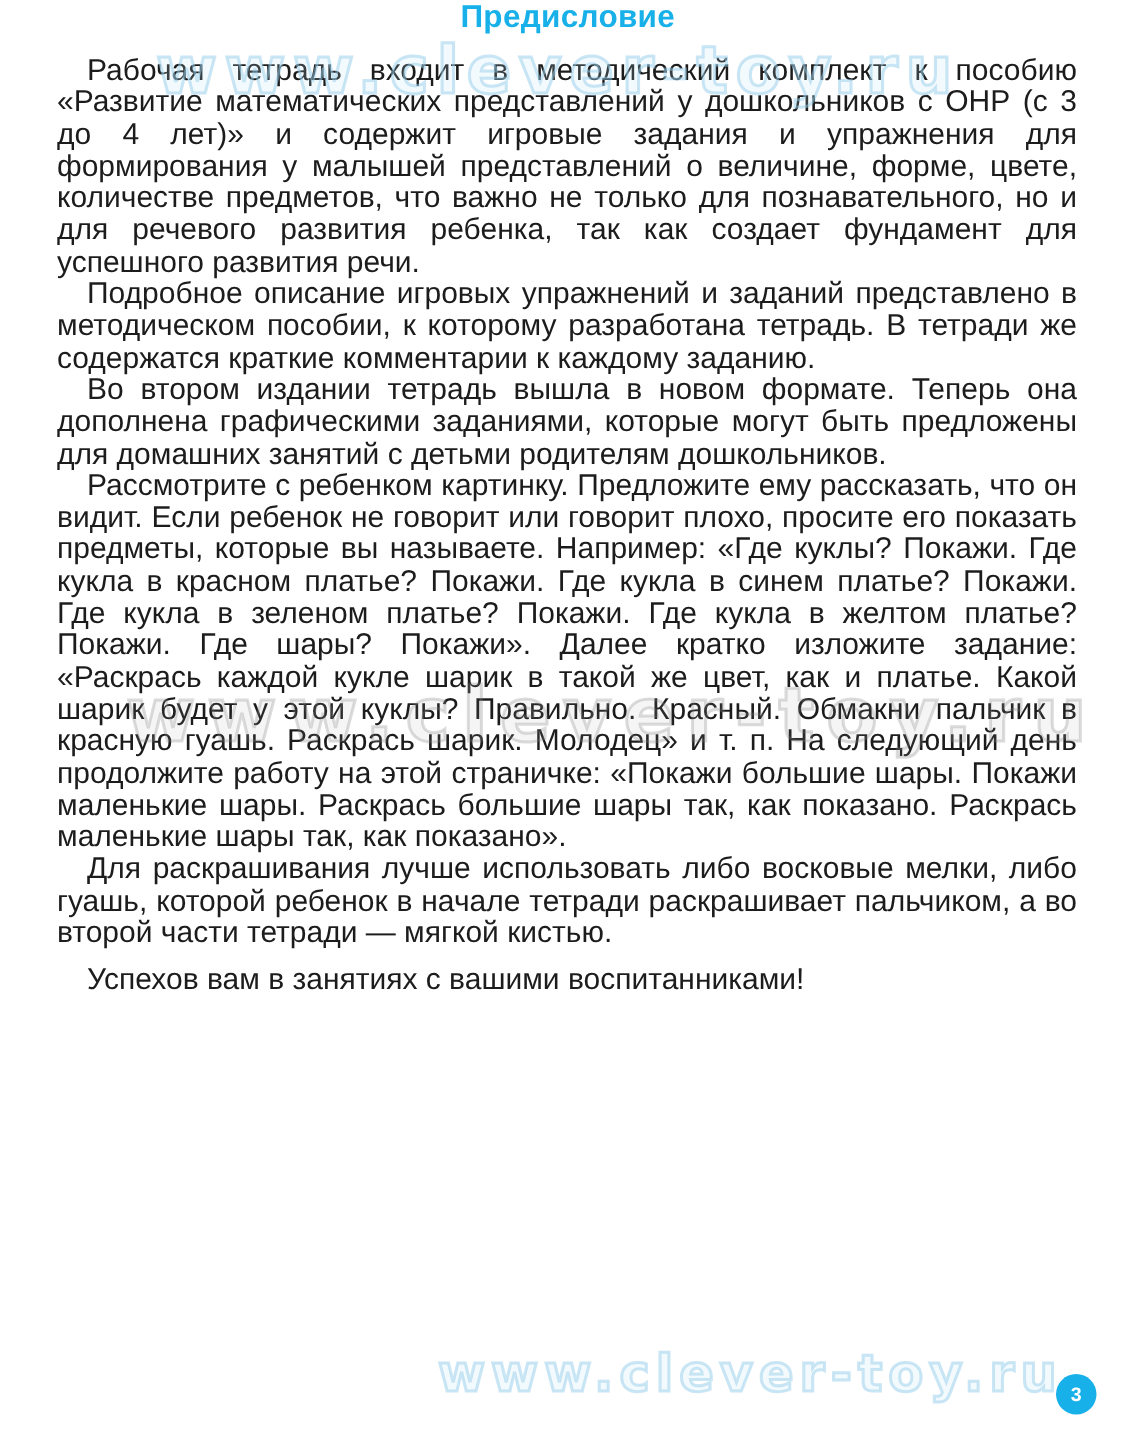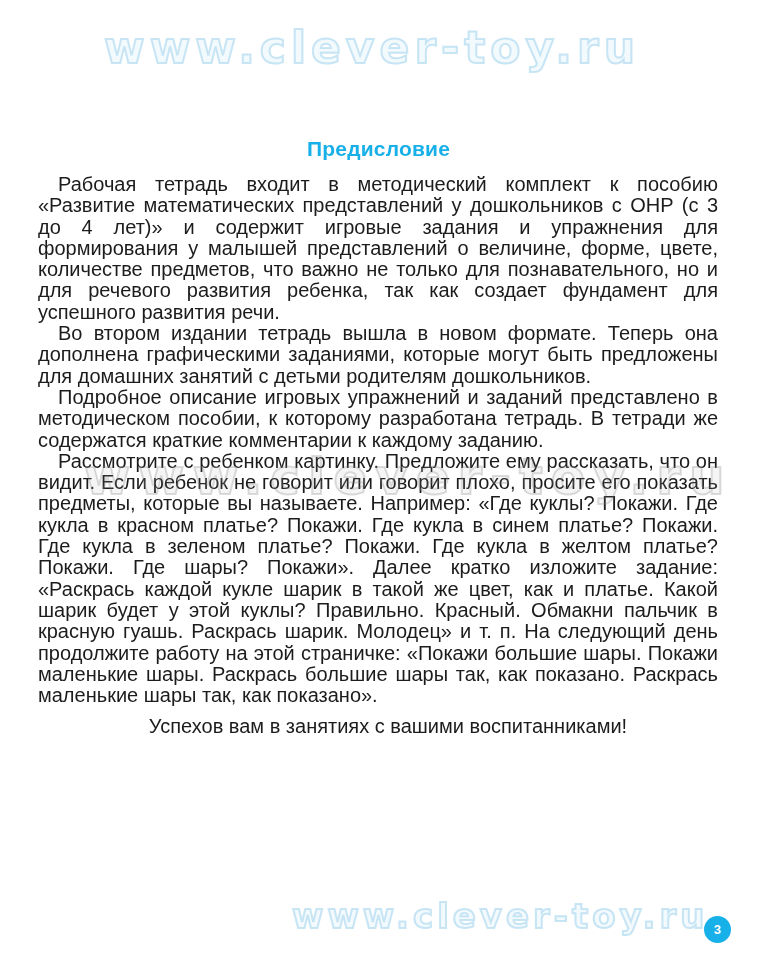--- a/index.html
+++ b/index.html
@@ -24,21 +24,20 @@
     z-index: 3;
   }
   .wm-top    { left: 104px; top: 22px;  font-size: 44px; letter-spacing: 5px; }
   .wm-mid    { left: 84px;  top: 448px; font-size: 50px; letter-spacing: 8px;
                color: rgba(160,160,160,0.10);
                -webkit-text-stroke: 2px rgba(130,130,130,0.28); }
   .wm-bottom { left: 292px; top: 896px; font-size: 34px; letter-spacing: 4px; }
 
   .page-title {
     margin: 0;
-    padding-top: 137px;
     text-align: center;
     font-size: 21px;
     font-weight: 700;
     color: #18b0e9;
     letter-spacing: 0.2px;
   }
   .body-text {
     position: relative;
     margin: 13px 39px 16px 38px;
     color: #1c1c1c;
@@ -46,21 +45,21 @@
     line-height: 21.3px;
     text-align: justify;
     z-index: 2;
   }
   .body-text p {
     margin: 0;
     text-indent: 20px;
   }
   .body-text p:last-child {
     margin-top: 10px;
-    text-align: center;
+    text-align: left;
   }
   .page-number {
     position: absolute;
     left: 704px; top: 916px;
     width: 27px; height: 27px;
     border-radius: 50%;
     background: #18b0e9;
     color: #ffffff;
     font-size: 13px;
     font-weight: 700;
@@ -74,21 +73,22 @@
 <div class="page">
 
   <span class="wm wm-top">www.clever-toy.ru</span>
   <span class="wm wm-mid">www.clever-toy.ru</span>
   <span class="wm wm-bottom">www.clever-toy.ru</span>
 
   <h1 class="page-title">Предисловие</h1>
 
   <div class="body-text">
       <p>Рабочая тетрадь входит в методический комплект к пособию «Развитие математических представлений у дошкольников с ОНР (с 3 до 4 лет)» и содержит игровые задания и упражнения для формирования у малышей представлений о величине, форме, цвете, количестве предметов, что важно не только для познавательного, но и для речевого развития ребенка, так как создает фундамент для успешного развития речи.</p>
+      <p>Подробное описание игровых упражнений и заданий представлено в методическом пособии, к которому разработана тетрадь. В тетради же содержатся краткие комментарии к каждому заданию.</p>
       <p>Во втором издании тетрадь вышла в новом формате. Теперь она дополнена графическими заданиями, которые могут быть предложены для домашних занятий с детьми родителям дошкольников.</p>
-      <p>Подробное описание игровых упражнений и заданий представлено в методическом пособии, к которому разработана тетрадь. В тетради же содержатся краткие комментарии к каждому заданию.</p>
       <p>Рассмотрите с ребенком картинку. Предложите ему рассказать, что он видит. Если ребенок не говорит или говорит плохо, просите его показать предметы, которые вы называете. Например: «Где куклы? Покажи. Где кукла в красном платье? Покажи. Где кукла в синем платье? Покажи. Где кукла в зеленом платье? Покажи. Где кукла в желтом платье? Покажи. Где шары? Покажи». Далее кратко изложите задание: «Раскрась каждой кукле шарик в такой же цвет, как и платье. Какой шарик будет у этой куклы? Правильно. Красный. Обмакни пальчик в красную гуашь. Раскрась шарик. Молодец» и т. п. На следующий день продолжите работу на этой страничке: «Покажи большие шары. Покажи маленькие шары. Раскрась большие шары так, как показано. Раскрась маленькие шары так, как показано».</p>
+      <p>Для раскрашивания лучше использовать либо восковые мелки, либо гуашь, которой ребенок в начале тетради раскрашивает пальчиком, а во второй части тетради — мягкой кистью.</p>
       <p>Успехов вам в занятиях с вашими воспитанниками!</p>
     </div>
 
   <div class="page-number">3</div>
 
 </div>
 
 </body></html>

